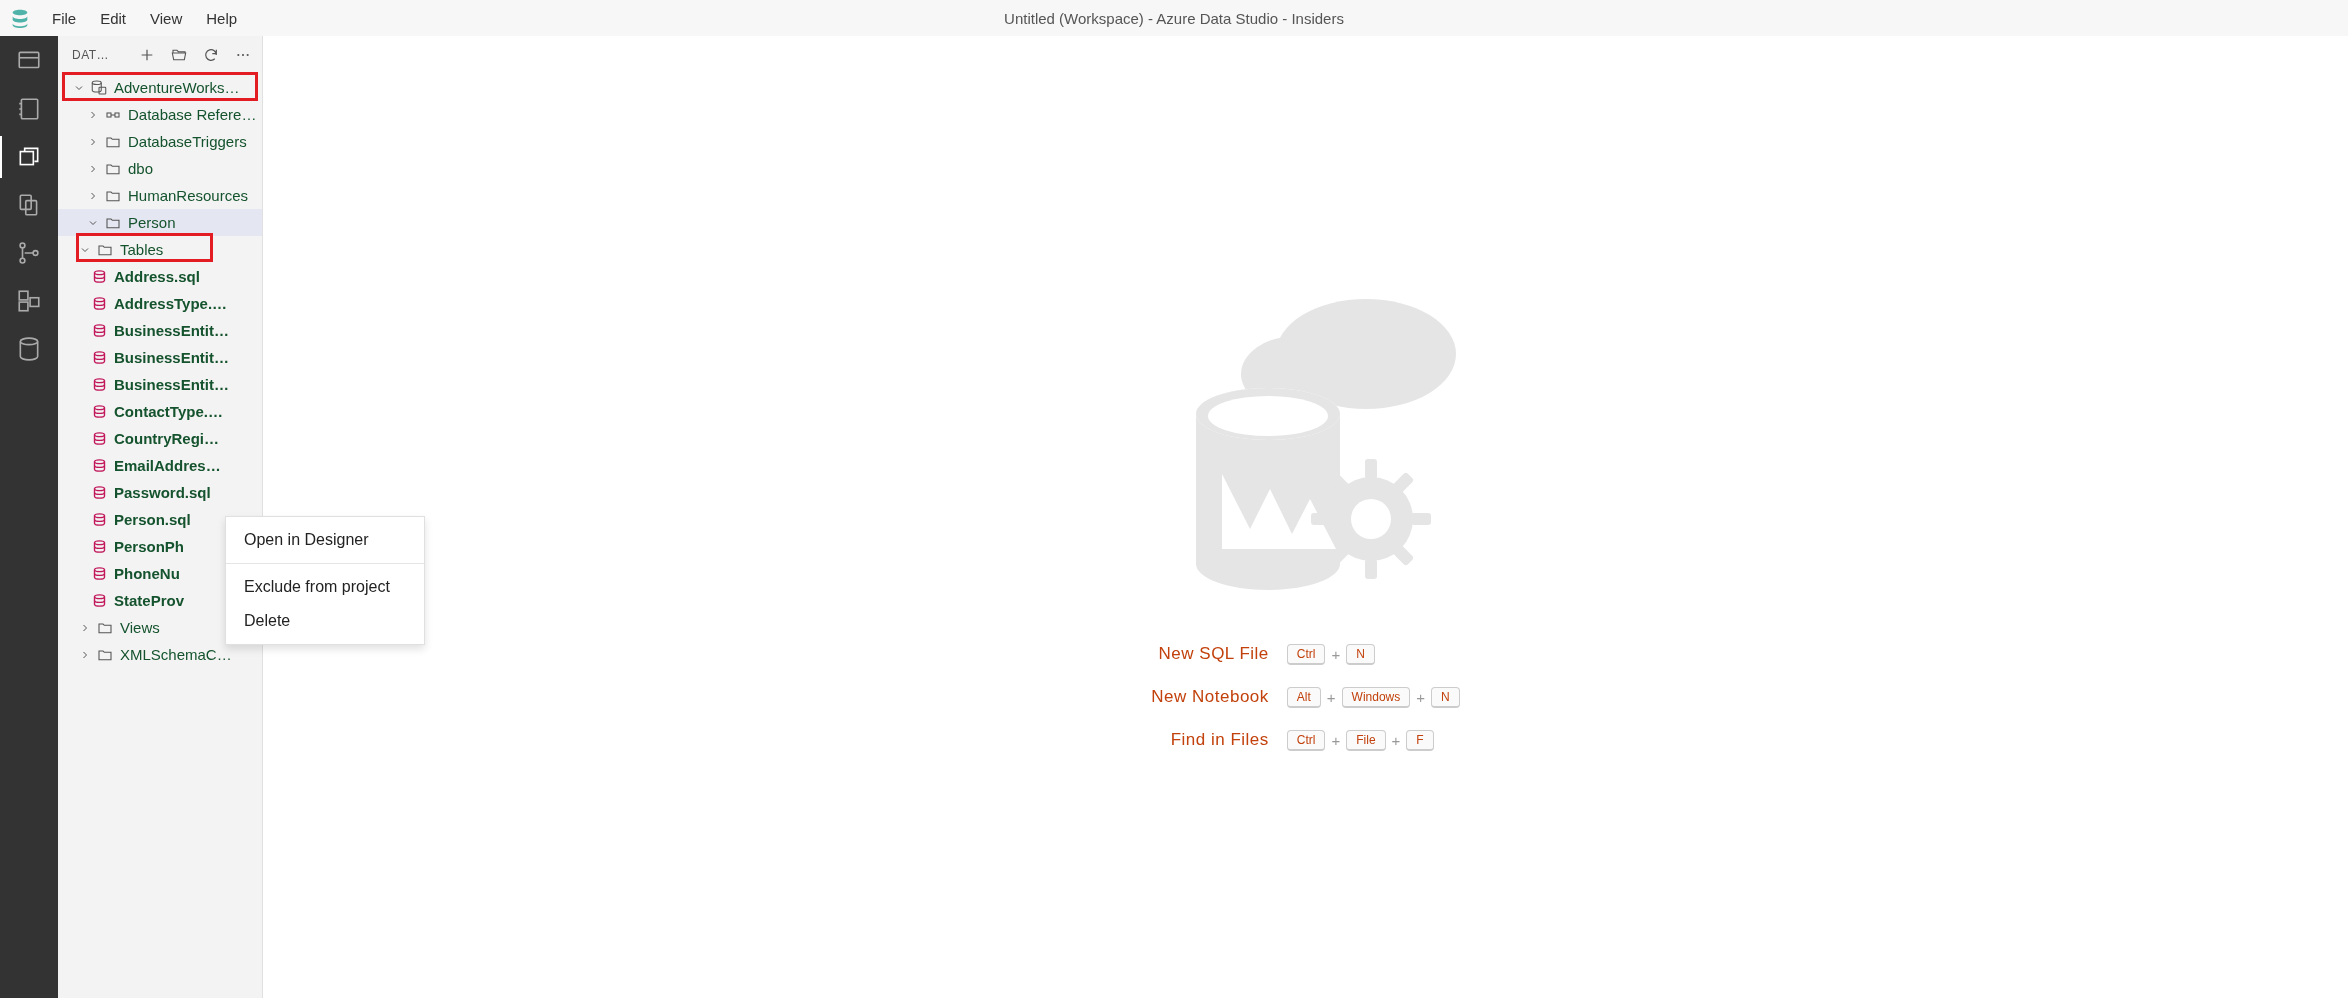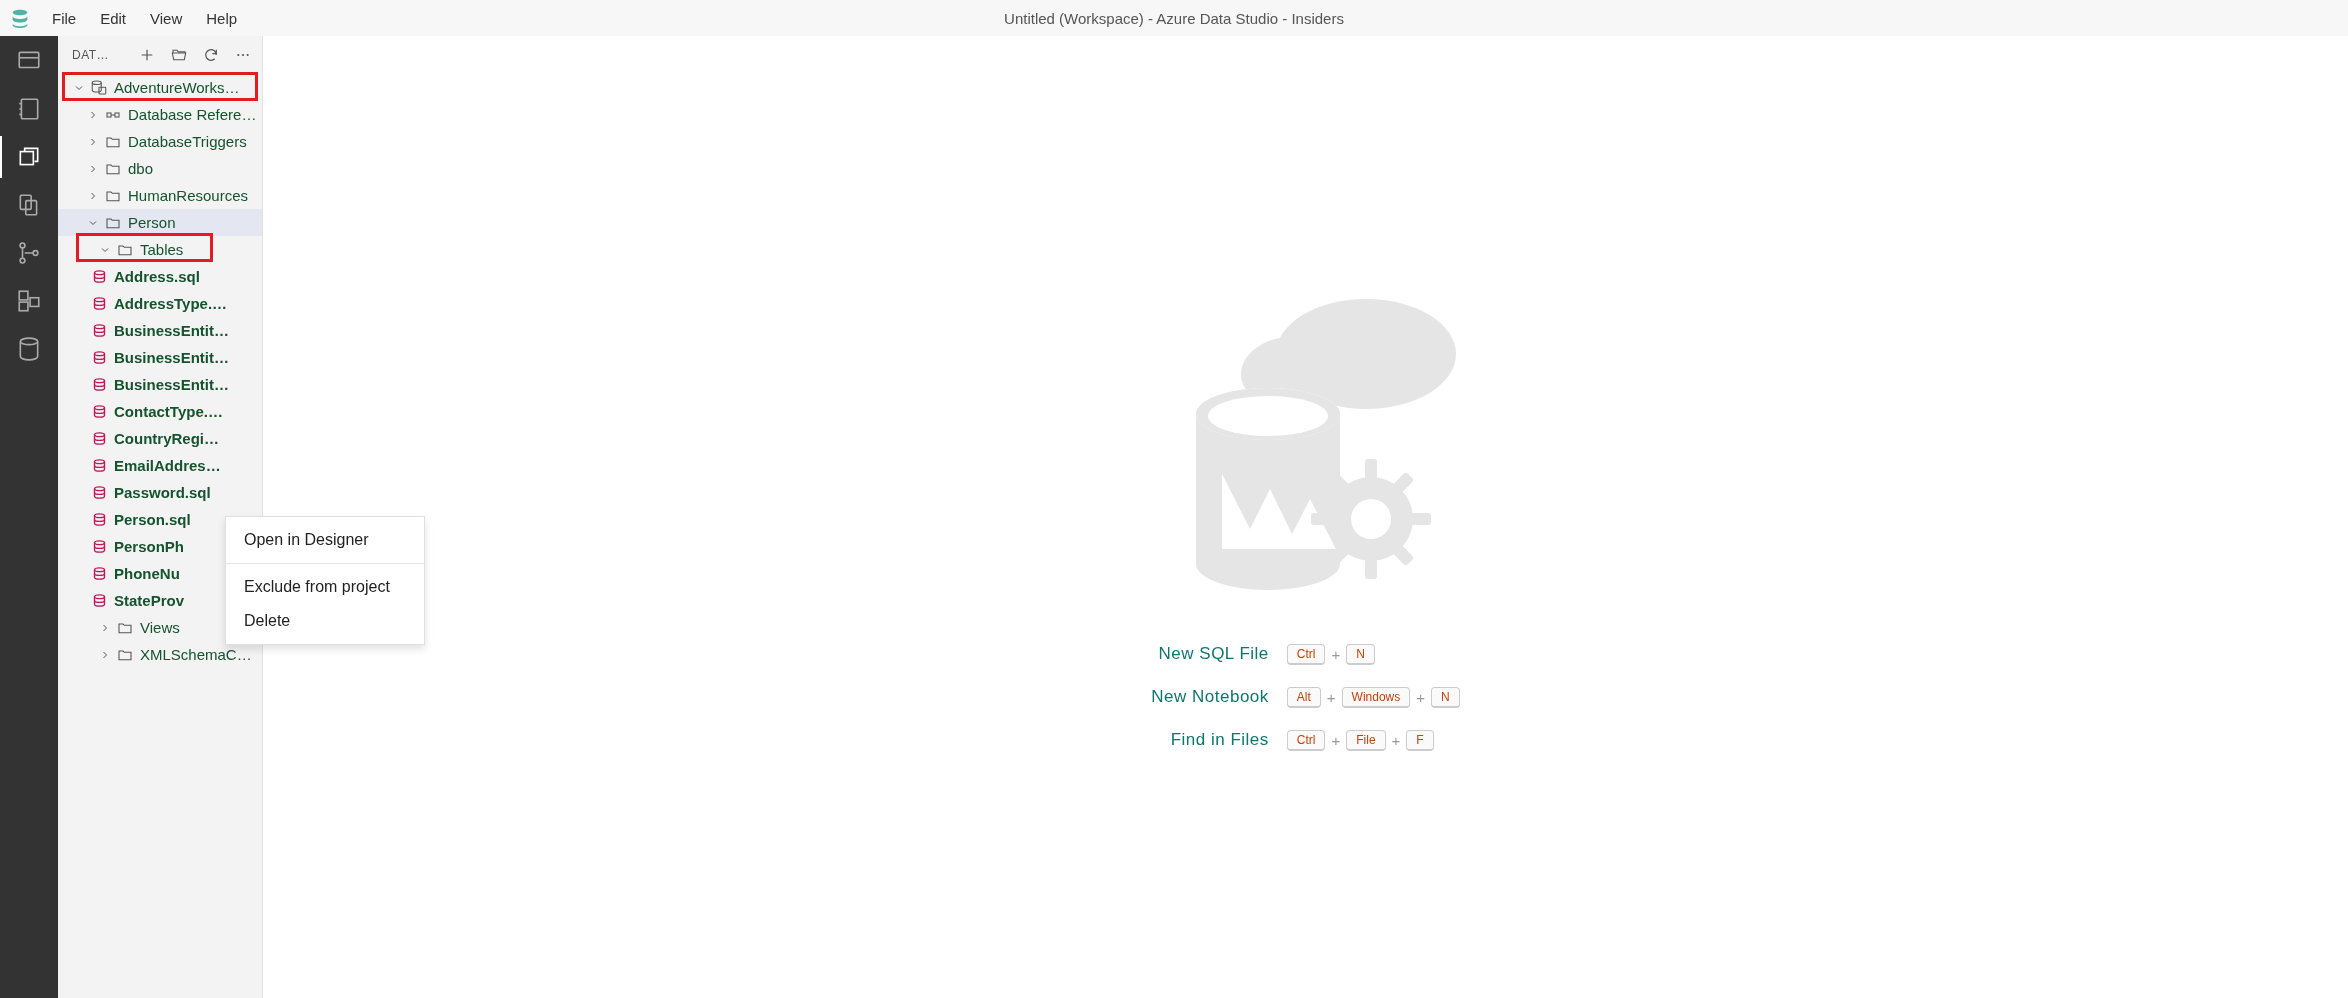--- a/index.html
+++ b/index.html
@@ -32,30 +32,30 @@
 
   .tree { flex:1; overflow:auto; padding-top:2px; }
   .row { display:flex; align-items:center; height:27px; white-space:nowrap; overflow:hidden; text-overflow:ellipsis; cursor:pointer; position:relative; }
   .row.selected { background:#e4e6f1; }
   .row .chev { width:14px; height:14px; flex:0 0 14px; display:flex; align-items:center; justify-content:center; color:#555; margin-right:4px; }
   .row .icon { width:18px; height:18px; flex:0 0 18px; margin-right:6px; display:flex; align-items:center; justify-content:center; }
   .row .label { overflow:hidden; text-overflow:ellipsis; color:#14532d; }
   .indent1 { padding-left:14px; }
   .indent2 { padding-left:28px; }
   .indent3 { padding-left:28px; }
-  .indent4 { padding-left:20px;margin-left:20px; }
+  .indent4 { padding-left:20px; }
   .indent5 { padding-left:32px;font-weight:bold; }
 
   .highlight-box { position:absolute; border:3px solid #e31b23; pointer-events:none; }
 
   
   .editor { flex:1; background:#fff; position:relative; display:flex; flex-direction:column; align-items:center; justify-content:center; }
   .watermark-logo { color:#e5e5e5; }
   .shortcuts { margin-top:40px; display:grid; grid-template-columns:auto auto; row-gap:22px; column-gap:18px; align-items:center; }
-  .shortcuts .sc-label { text-align:right; color:#0f766e; font-size:17px; letter-spacing:0.5px; }
+  .shortcuts .sc-label { text-align:right; color:#c2410c; font-size:17px; letter-spacing:0.5px; }
   .shortcuts .sc-keys { display:flex; align-items:center; gap:6px; color:#888; font-size:15px; }
   .key { border:1px solid #ccc; border-bottom-width:2px; border-radius:4px; padding:2px 9px; background:#fafafa; color:#c2410c; font-size:12px; }
   .plus { color:#999; }
 
   
   .context-menu { position:absolute; background:#fff; border:1px solid #e0e0e0; box-shadow:0 4px 8px rgba(0,0,0,0.12); padding:6px 0; font-size:16px; color:#222; z-index:50; width:200px; }
   .context-menu .cm-item { padding:8px 18px; cursor:pointer; }
   .context-menu .cm-sep { height:1px; background:#e5e5e5; margin:6px 0; }
 
   

